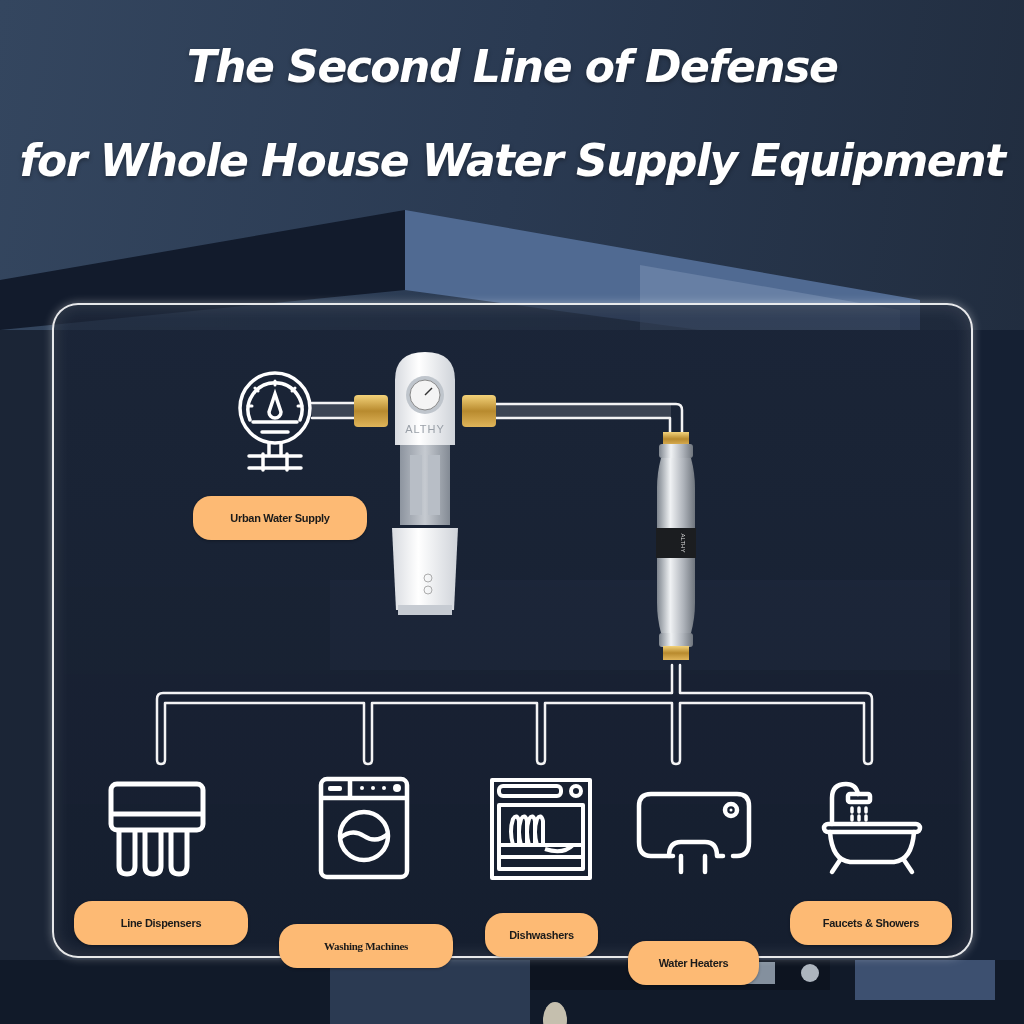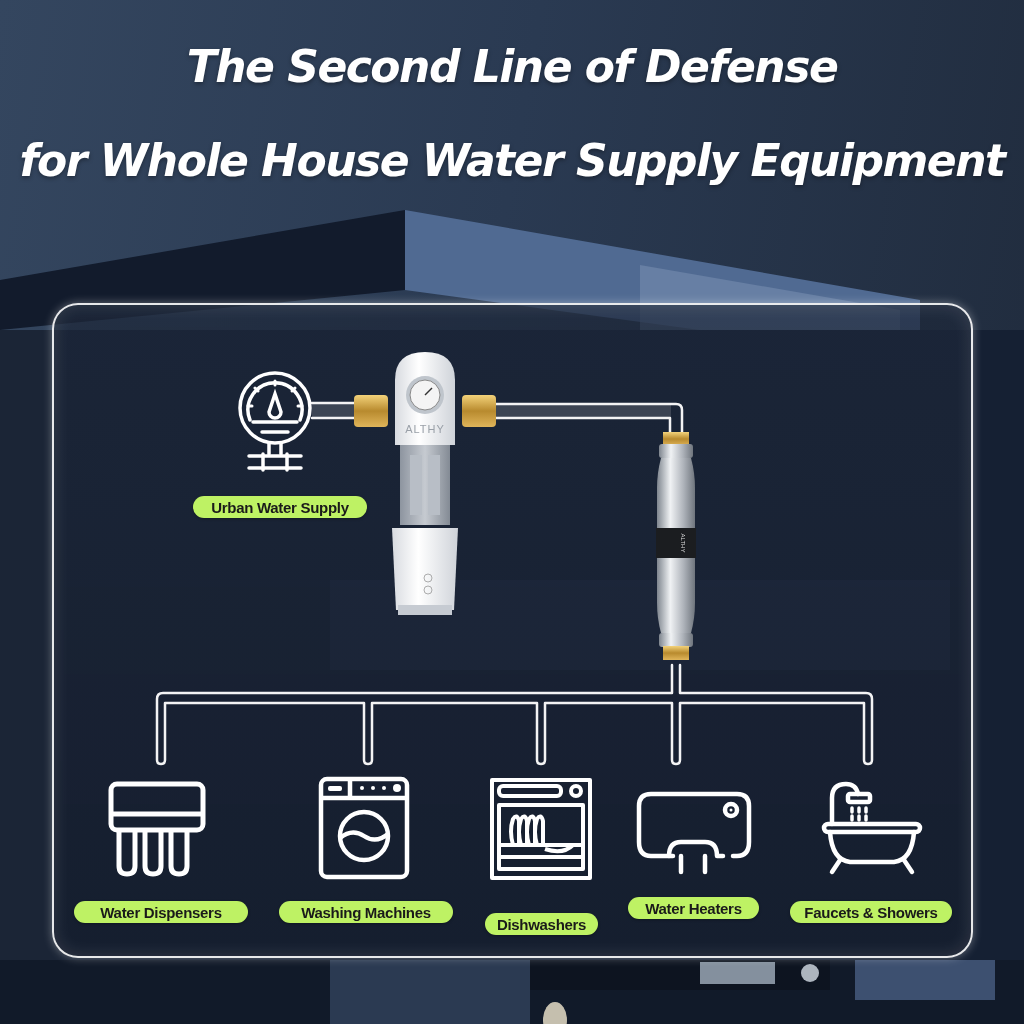--- a/index.html
+++ b/index.html
@@ -20,23 +20,23 @@
   .headline.l2 { top:99px;margin-top:40px; }
 
   .panel {
     position:absolute; left:52px; top:303px; width:921px; height:655px;
     border:2px solid rgba(255,255,255,0.9); border-radius:26px;
     background: linear-gradient(180deg, rgba(30,40,58,0.72) 0%, rgba(22,30,46,0.78) 100%);
     box-shadow: 0 0 10px rgba(255,255,255,0.35), inset 0 0 18px rgba(255,255,255,0.12);
     box-sizing:border-box;
   }
   .pill {
-    position:absolute; background:#bef264; color:#1a1a1a; border-radius:18px;
-    font-size:15px; font-weight:bold; letter-spacing:-0.3px;
-    display:flex; align-items:center; justify-content:center; height:22px;
+    position:absolute; background:#fdba74; color:#1a1a1a; border-radius:18px;
+    font-size:11px; font-weight:bold; letter-spacing:-0.3px;
+    display:flex; align-items:center; justify-content:center; height:44px;
     box-shadow: 0 1px 3px rgba(0,0,0,0.3);
   }
   svg { position:absolute; overflow:visible; }
   .icon { position:absolute; }
 </style>
 </head>
 <body>
 
 <svg class="bg-layer" width="1024" height="1024" viewBox="0 0 1024 1024" style="left:0;top:0;">
   <polygon points="0,280 405,210 405,290 0,330" fill="#121b2c"></polygon>
@@ -205,17 +205,17 @@
     <rect x="28" y="14" width="22" height="8" rx="2"></rect>
     <rect x="4" y="44" width="96" height="8" rx="4"></rect>
     <path d="M10,52 Q12,80 30,82 H74 Q92,80 94,52"></path>
     <path d="M20,80 L12,92 M84,80 L92,92"></path>
   </g>
   <g stroke="#ffffff" stroke-width="3.5" stroke-linecap="round">
     <path d="M32,28 V32 M39,28 V32 M46,28 V32 M32,36 V40 M39,36 V40 M46,36 V40"></path>
   </g>
 </svg>
 
-<div class="pill" style="left:74px;top:901px;width:174px;">Water Dispensers</div>
-<div class="pill" style="left:279px;top:901px;width:174px;">Washing Machines</div>
+<div class="pill" style="left:74px;top:901px;width:174px;">Line Dispensers</div>
+<div class="pill" style="left:279px;top:924px;width:174px;font-family:Liberation Serif, serif;">Washing Machines</div>
 <div class="pill" style="left:485px;top:901px;width:113px;margin-top:12px;">Dishwashers</div>
-<div class="pill" style="left:628px;top:897px;width:131px;">Water Heaters</div>
+<div class="pill" style="left:628px;top:941px;width:131px;">Water Heaters</div>
 <div class="pill" style="left:790px;top:901px;width:162px;">Faucets &amp; Showers</div>
 
 </body></html>

